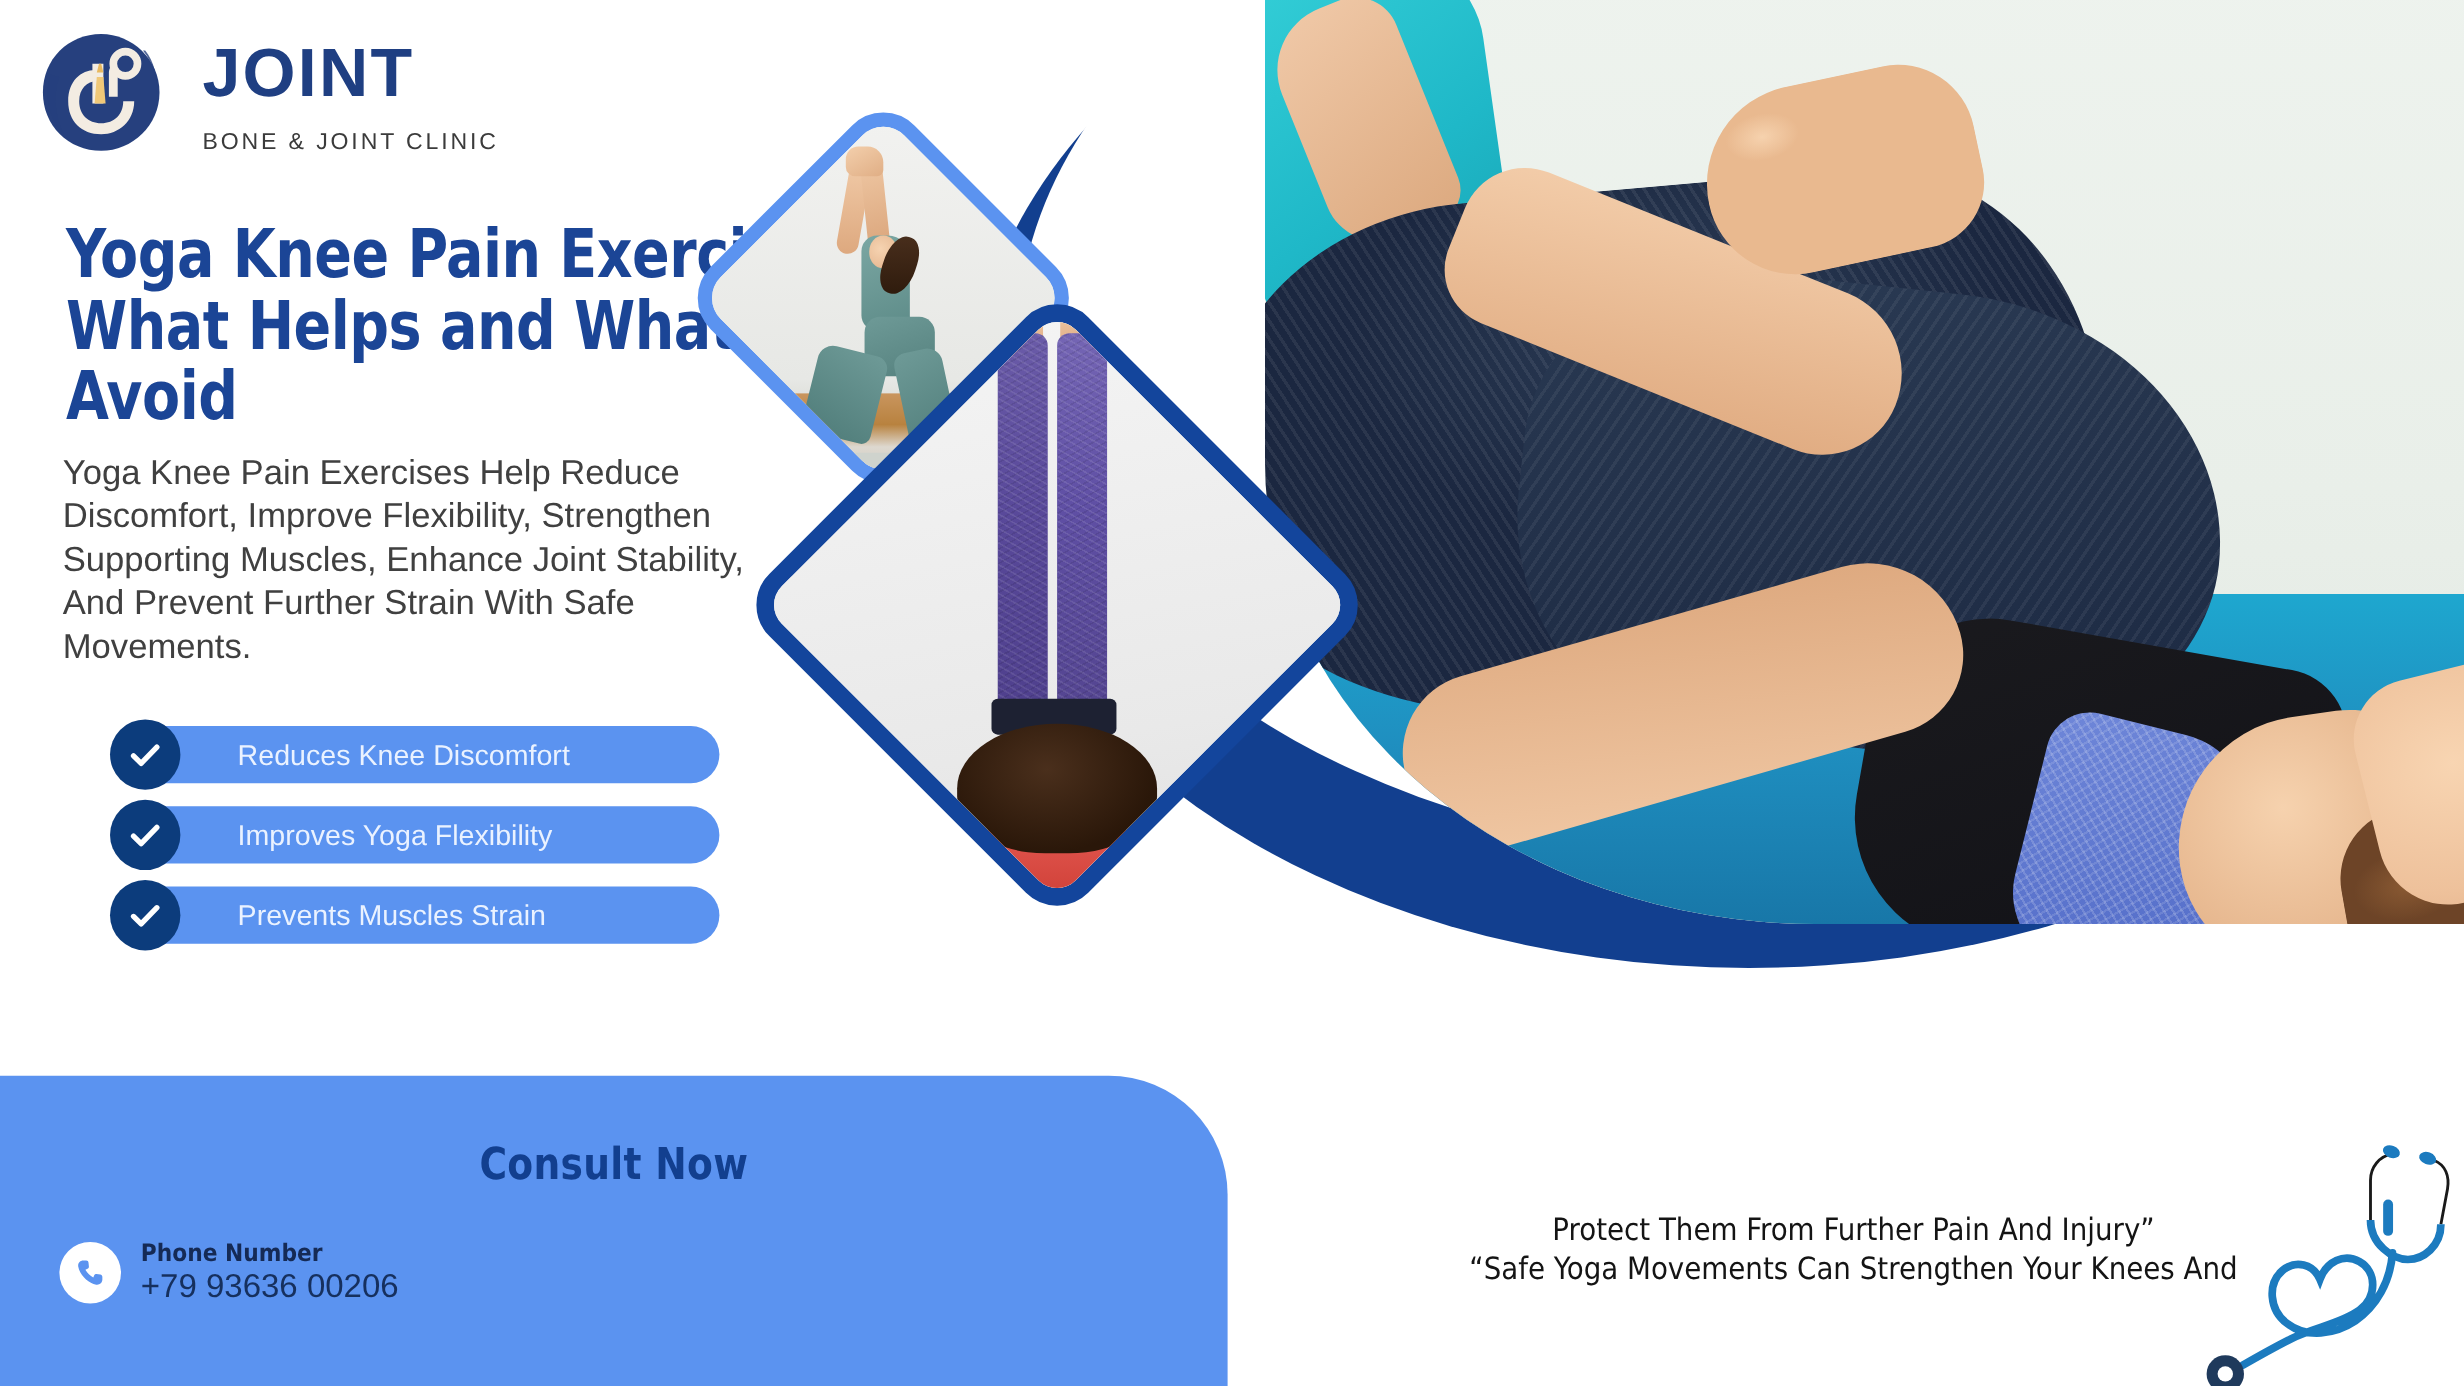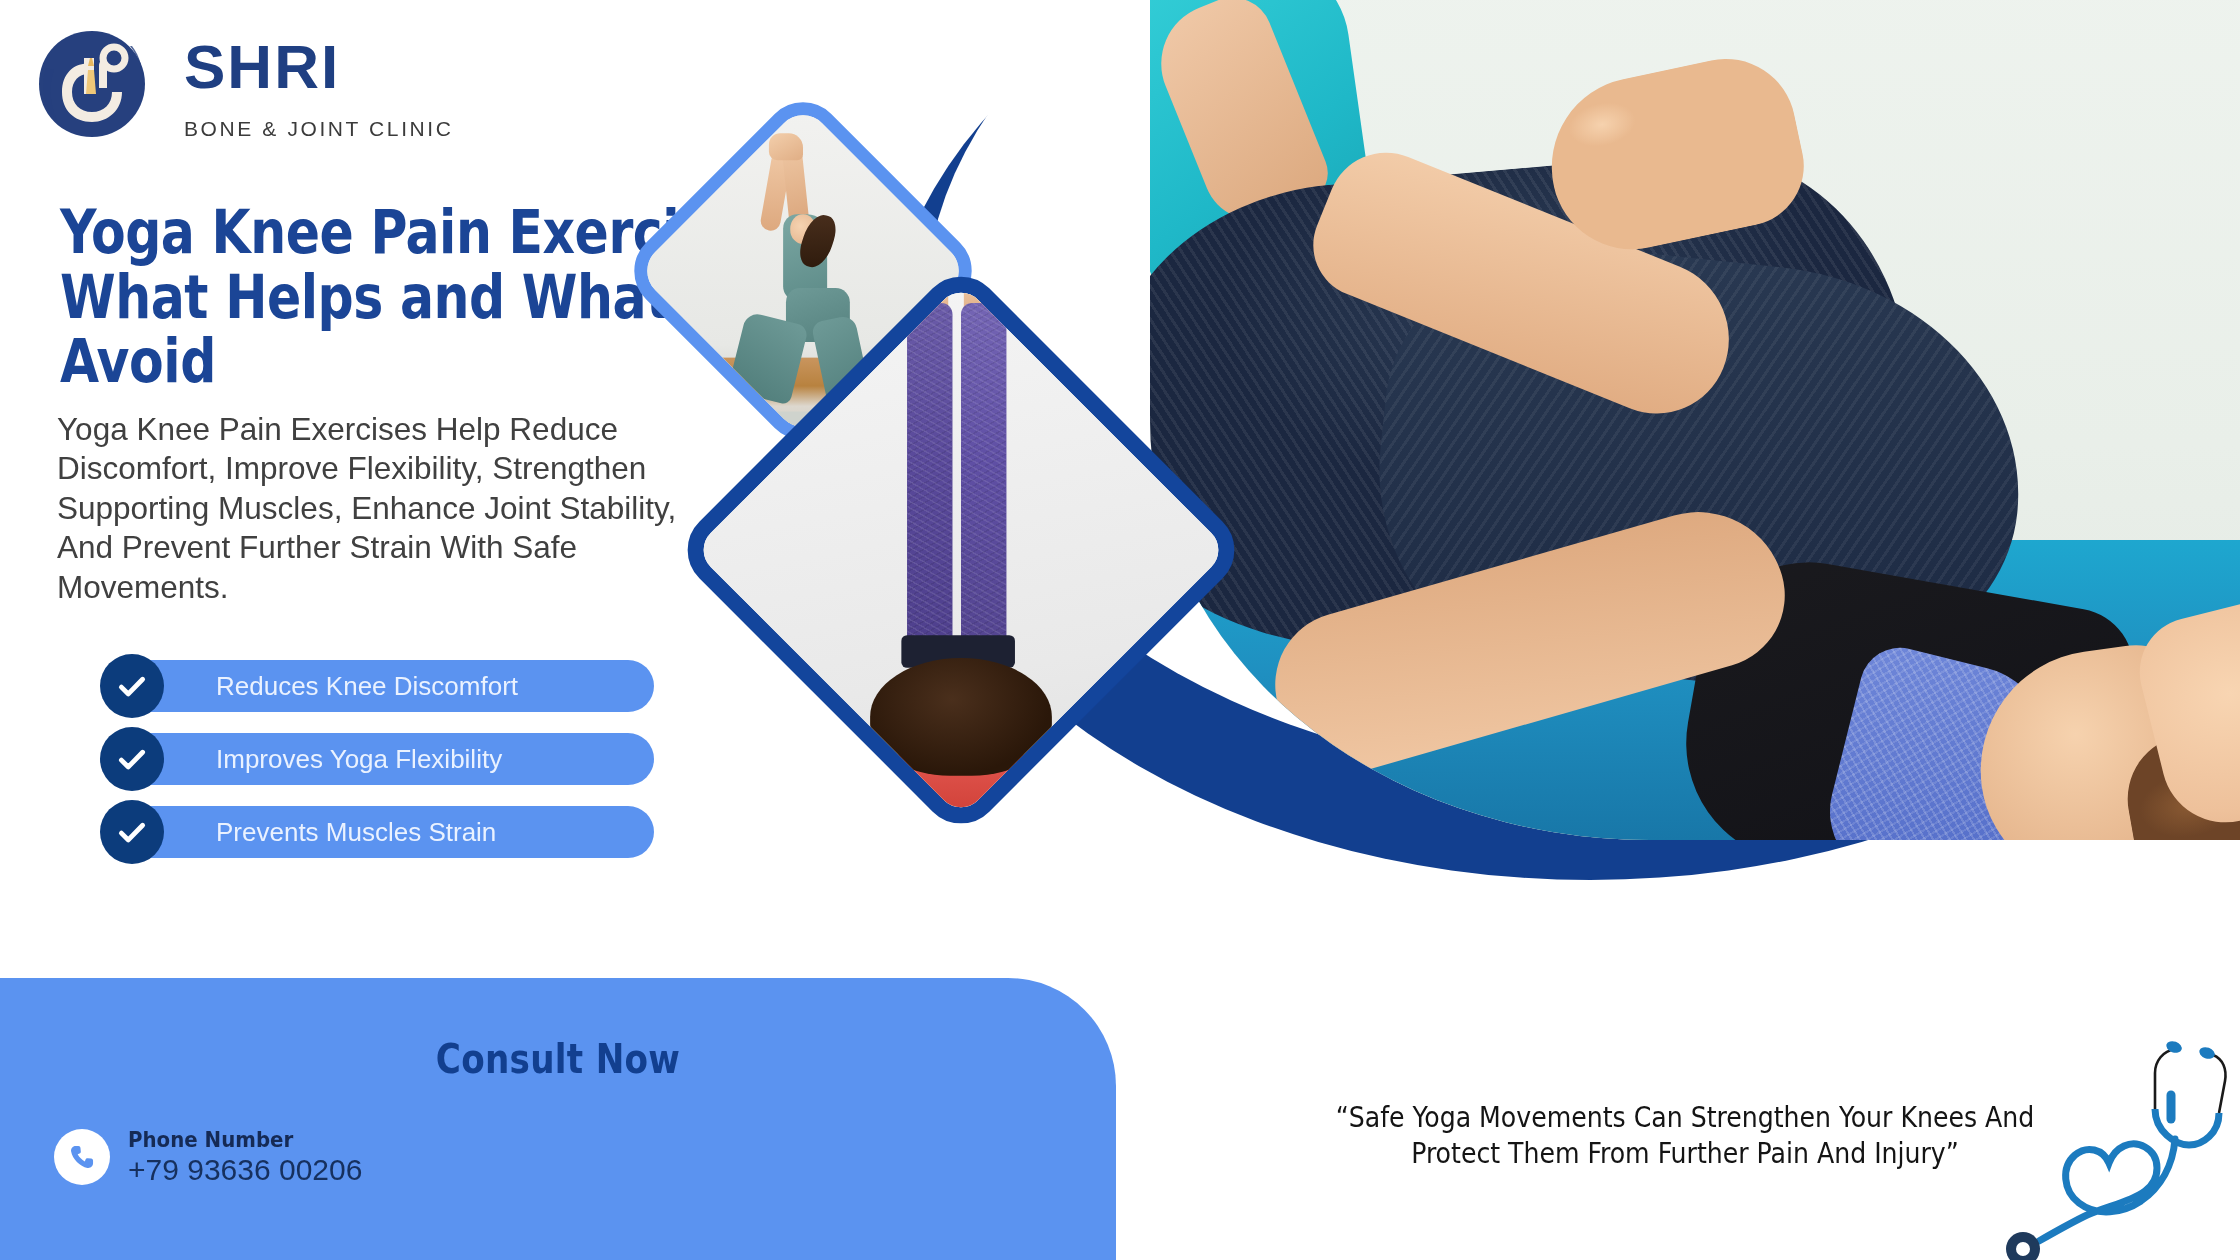--- a/index.html
+++ b/index.html
@@ -378,21 +378,21 @@
         <path d="M26 64 C26 44 40 34 54 36 L54 46 C44 45 36 52 36 64 C36 76 44 84 56 84 C68 84 76 76 76 64
                  L86 64 C86 82 72 94 56 94 C38 94 26 82 26 64 Z" fill="#f3ece2"></path>
         <path d="M48 30 L48 66 L58 66 L58 30 Z" fill="#f3ece2"></path>
         <circle cx="78" cy="30" r="11" fill="none" stroke="#f3ece2" stroke-width="7"></circle>
         <path d="M63 60 L63 38 C63 30 71 30 71 38 L71 60 Z" fill="#f3ece2"></path>
         <path d="M52 42 L58 42 L60 66 L50 66 Z" fill="#f0c878"></path>
         <path d="M52 38 L58 38 L56 30 L54 30 Z" fill="#e8b85f"></path>
       </svg>
     </div>
     <div class="logo-text">
-      <div class="logo-shri">SHRI</div>
+      <div class="logo-shri">JOINT</div>
       <div class="logo-sub">BONE &amp; JOINT CLINIC</div>
     </div>
   </div>
 
   <div class="headline">Yoga Knee Pain Exercises: What Helps and What to Avoid</div>
 
   <div class="lede">Yoga Knee Pain Exercises Help Reduce Discomfort, Improve Flexibility, Strengthen Supporting Muscles, Enhance Joint Stability, And Prevent Further Strain With Safe Movements.</div>
 
   <div class="pills">
     <div class="pill-row">
@@ -482,22 +482,22 @@
         <span class="c-txt">
           <span class="c-label" style="display:block">Phone Number</span>
           <span class="c-value" style="display:block">+79 93636 00206</span>
         </span>
       </div>
 
     </div>
   </div>
 
   <div class="quote">
+    <div>Protect Them From Further Pain And Injury”</div>
     <div>“Safe Yoga Movements Can Strengthen Your Knees And</div>
-    <div>Protect Them From Further Pain And Injury”</div>
   </div>
 
   <div class="steth">
     <svg viewBox="0 0 265 225" width="265" height="225">
       <path d="M200 14 C188 16 180 26 180 38 L180 74" fill="none" stroke="#1a1a1a" stroke-width="2.6"></path>
       <path d="M238 20 C248 24 252 34 250 46 L244 78" fill="none" stroke="#1a1a1a" stroke-width="2.6"></path>
       <ellipse cx="199" cy="12" rx="8" ry="5.5" fill="#1c7bbf" transform="rotate(20 199 12)"></ellipse>
       <ellipse cx="232" cy="18" rx="8" ry="5.5" fill="#1c7bbf" transform="rotate(20 232 18)"></ellipse>
       <path d="M180 74 C180 96 200 110 214 110 C228 110 244 98 244 78" fill="none" stroke="#1c7bbf" stroke-width="7"></path>
       <path d="M196 84 L196 60" fill="none" stroke="#1c7bbf" stroke-width="9" stroke-linecap="round"></path>

